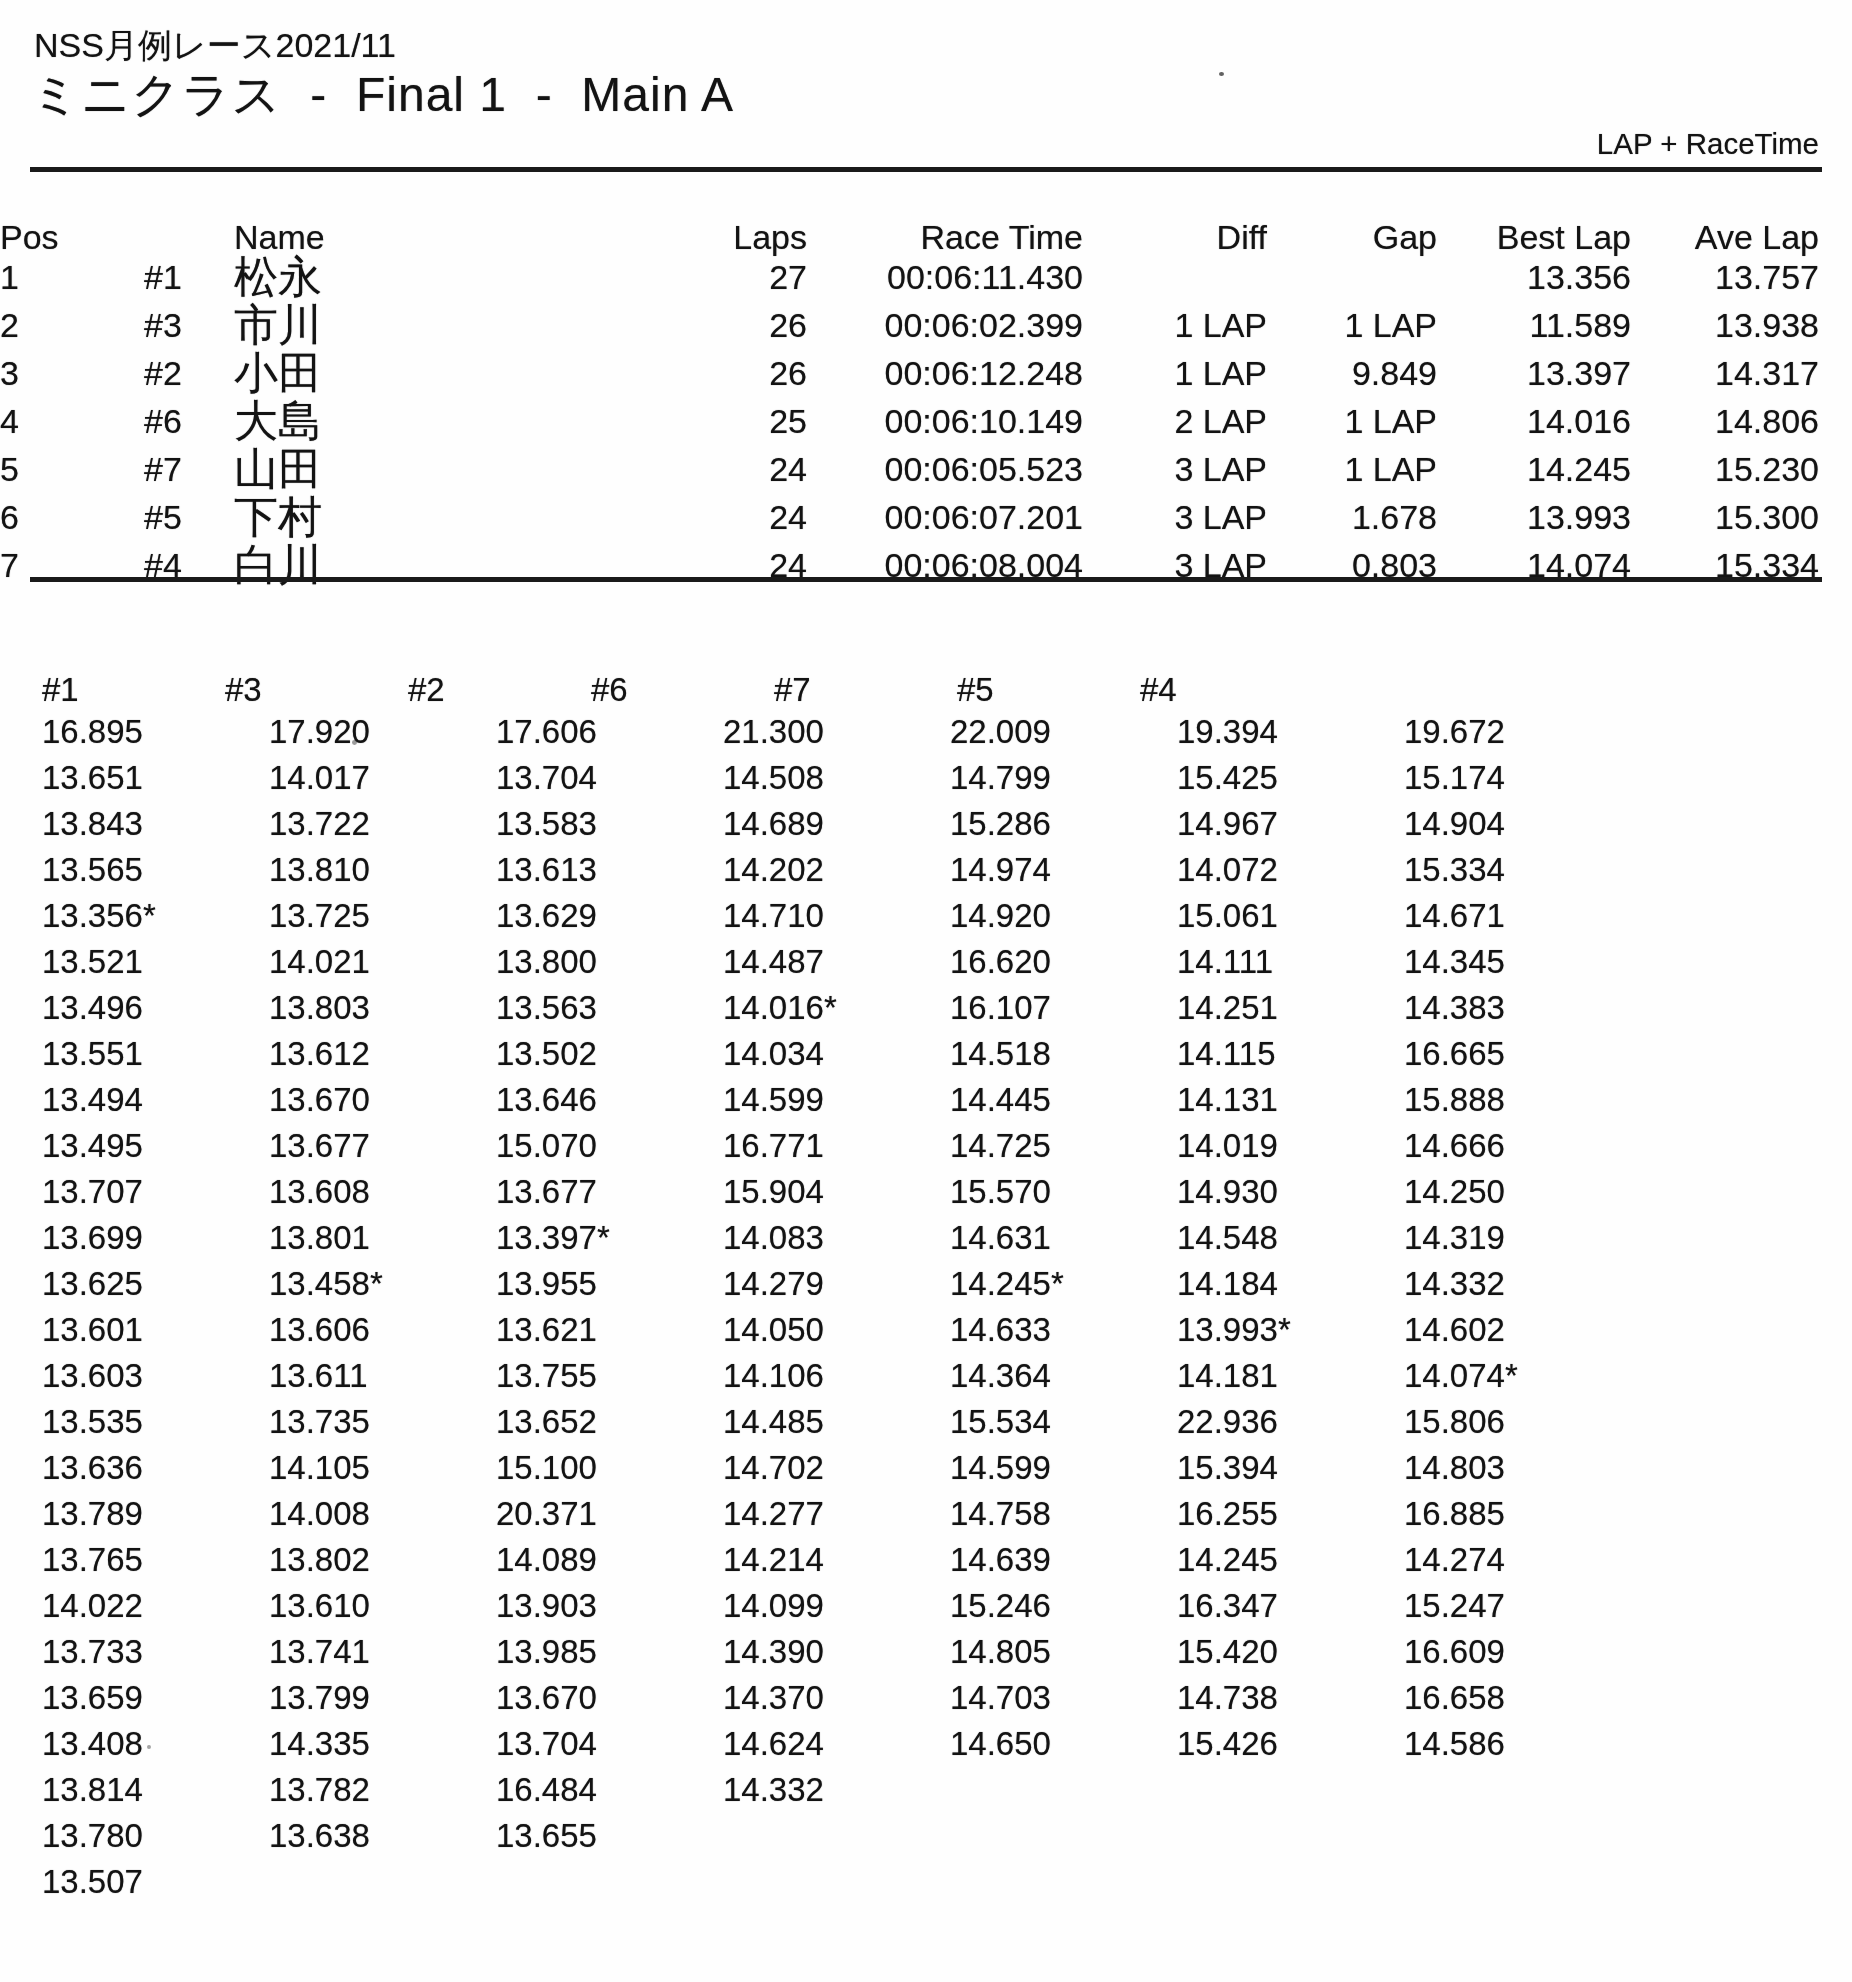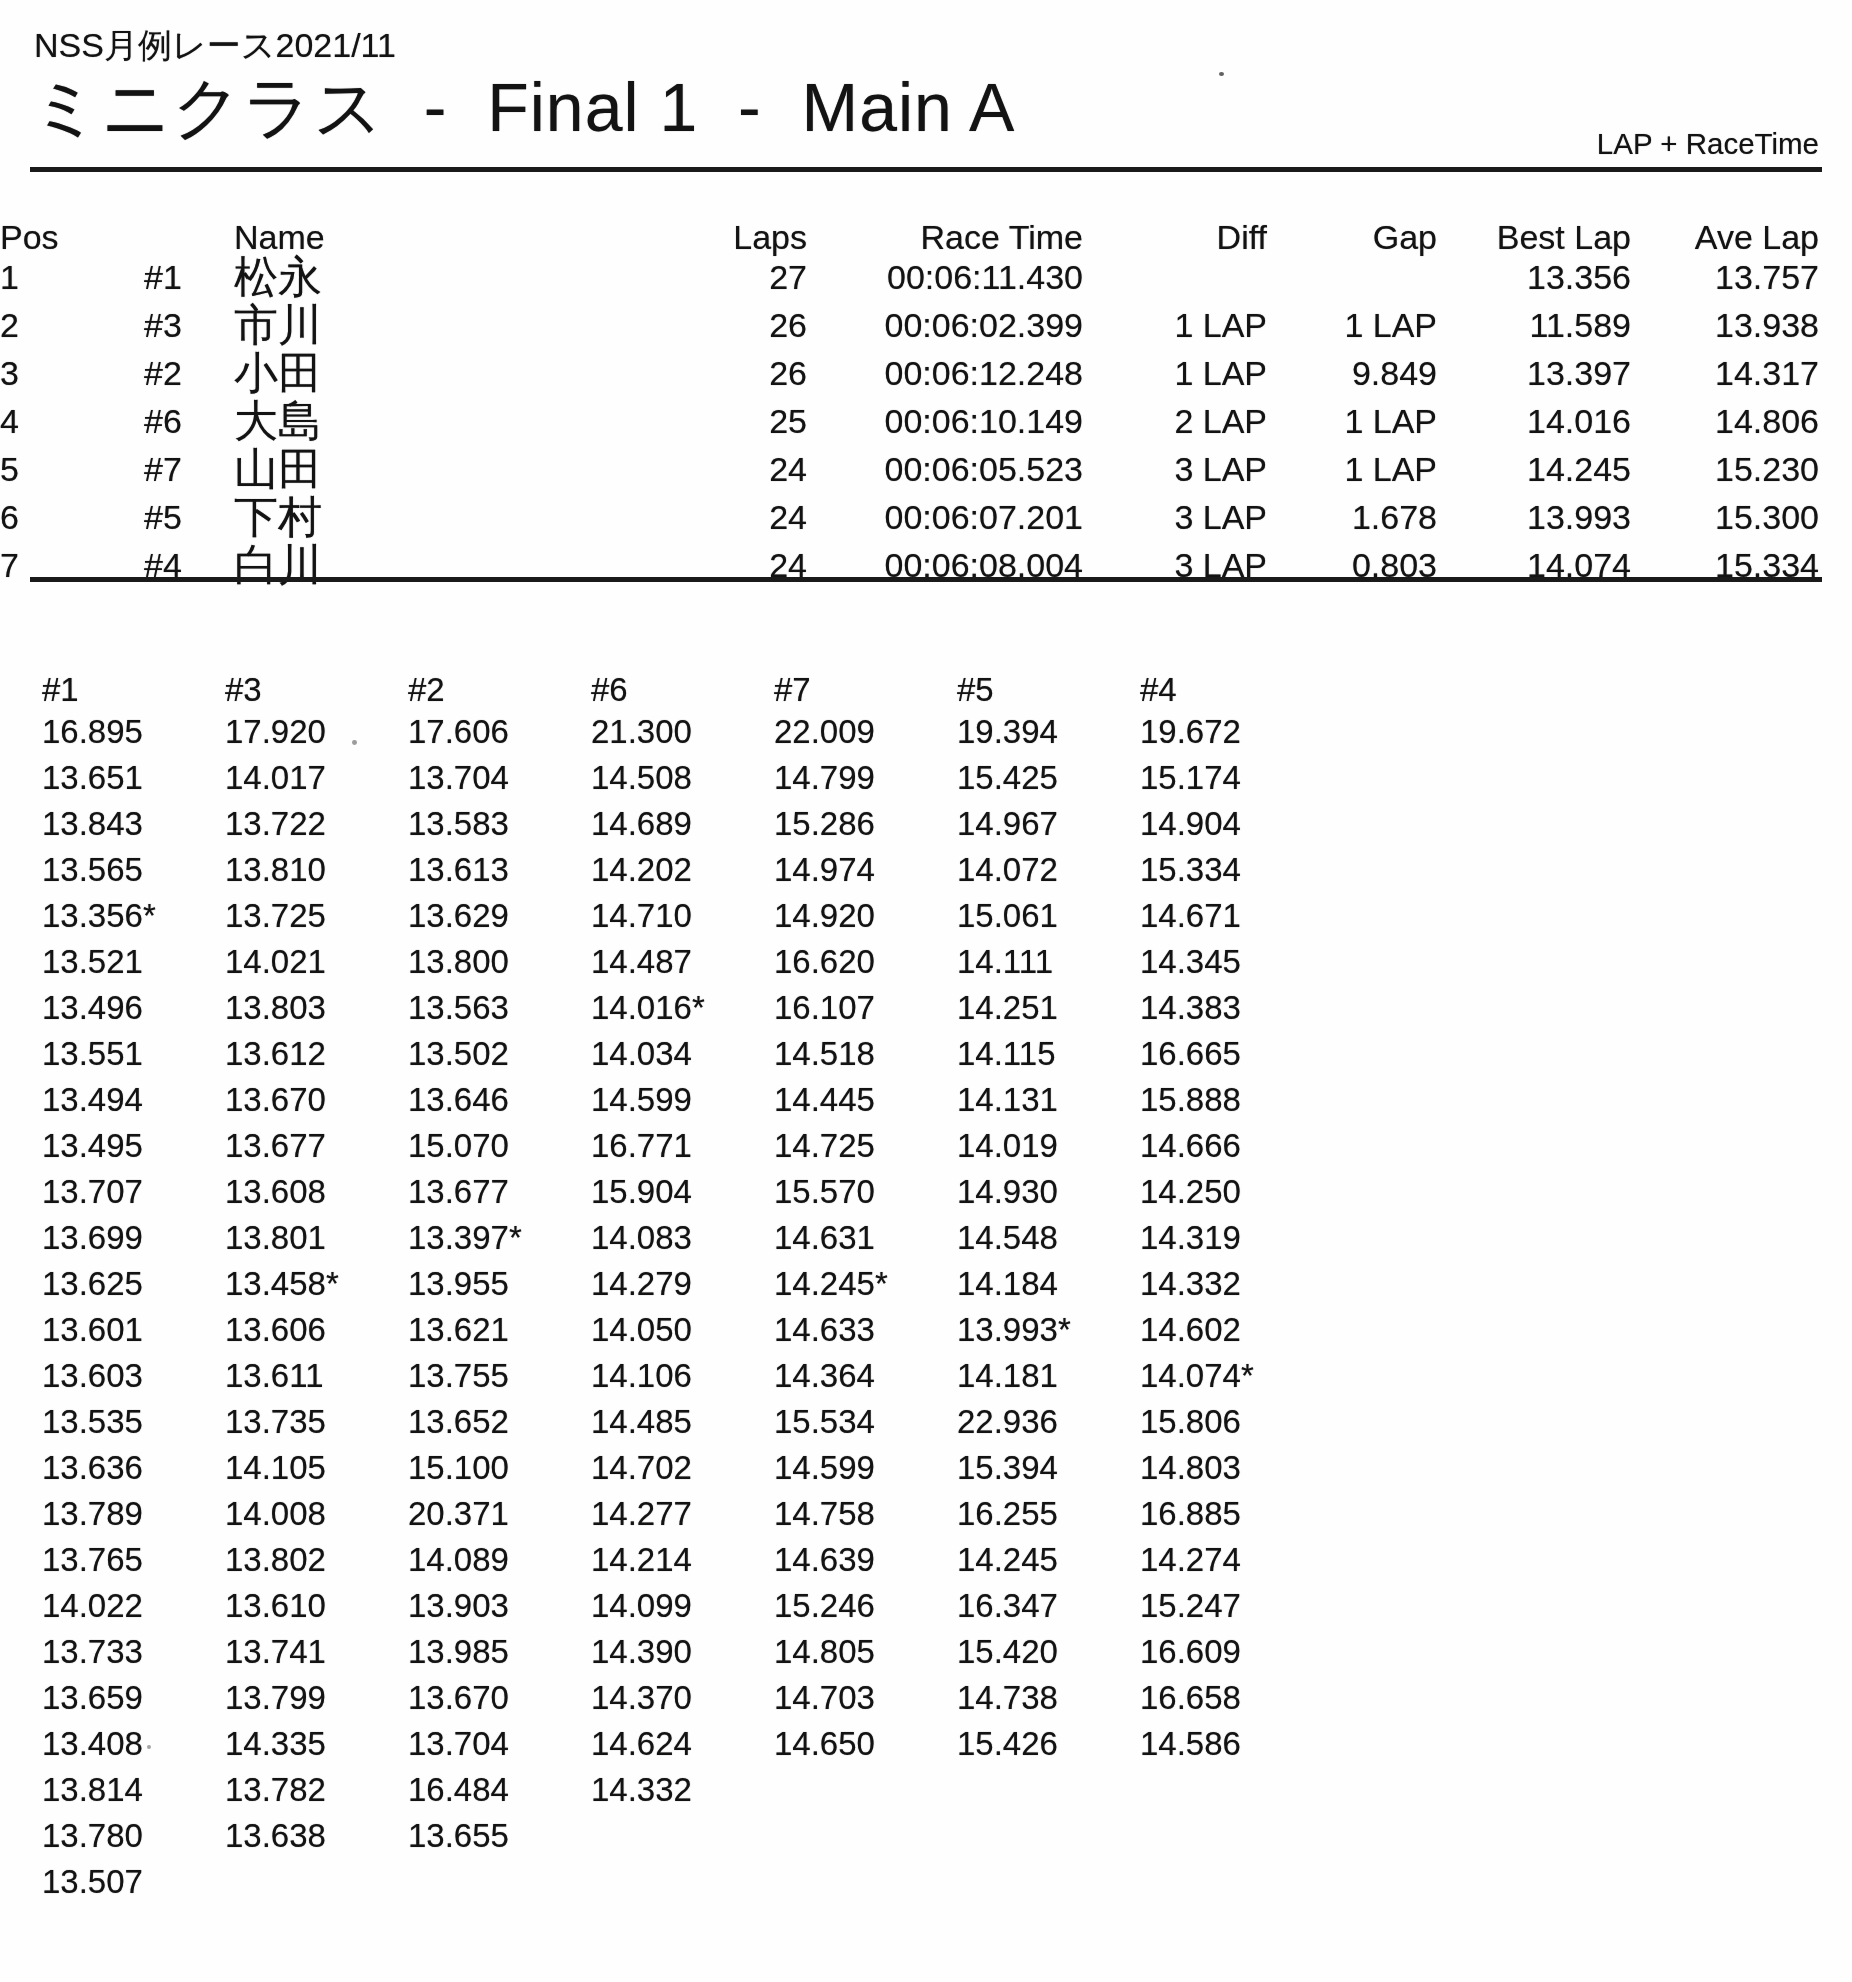--- a/index.html
+++ b/index.html
@@ -18,21 +18,21 @@
     position: absolute;
     left: 34px;
     top: 23px;
     font-size: 34px;
     white-space: pre;
   }
   .title {
     position: absolute;
     left: 31px;
     top: 63px;
-    font-size: 68px;
+    font-size: 48px;
     letter-spacing: 1px;
     white-space: pre;
   }
   .note {
     position: absolute;
     right: 34px;
     top: 127px;
     font-size: 29.5px;
     white-space: pre;
   }
@@ -83,20 +83,21 @@
   }
   .laps-rows {
     position: absolute;
     left: 42px; top: 709px;
     font-size: 33px;
     line-height: 46px;
   }
   .lrow {
     display: grid;
     grid-template-columns: repeat(7, 183px);
+    gap: 44px;
   }
   .lcell { display: block; text-align: left; white-space: pre; }
 
   
   .speck {
     position: absolute;
     background: #3a3a3a;
     border-radius: 50%;
   }
   .speck1 { left: 1219px; top: 72px; width: 4.8px; height: 3.8px; opacity: .8; }

